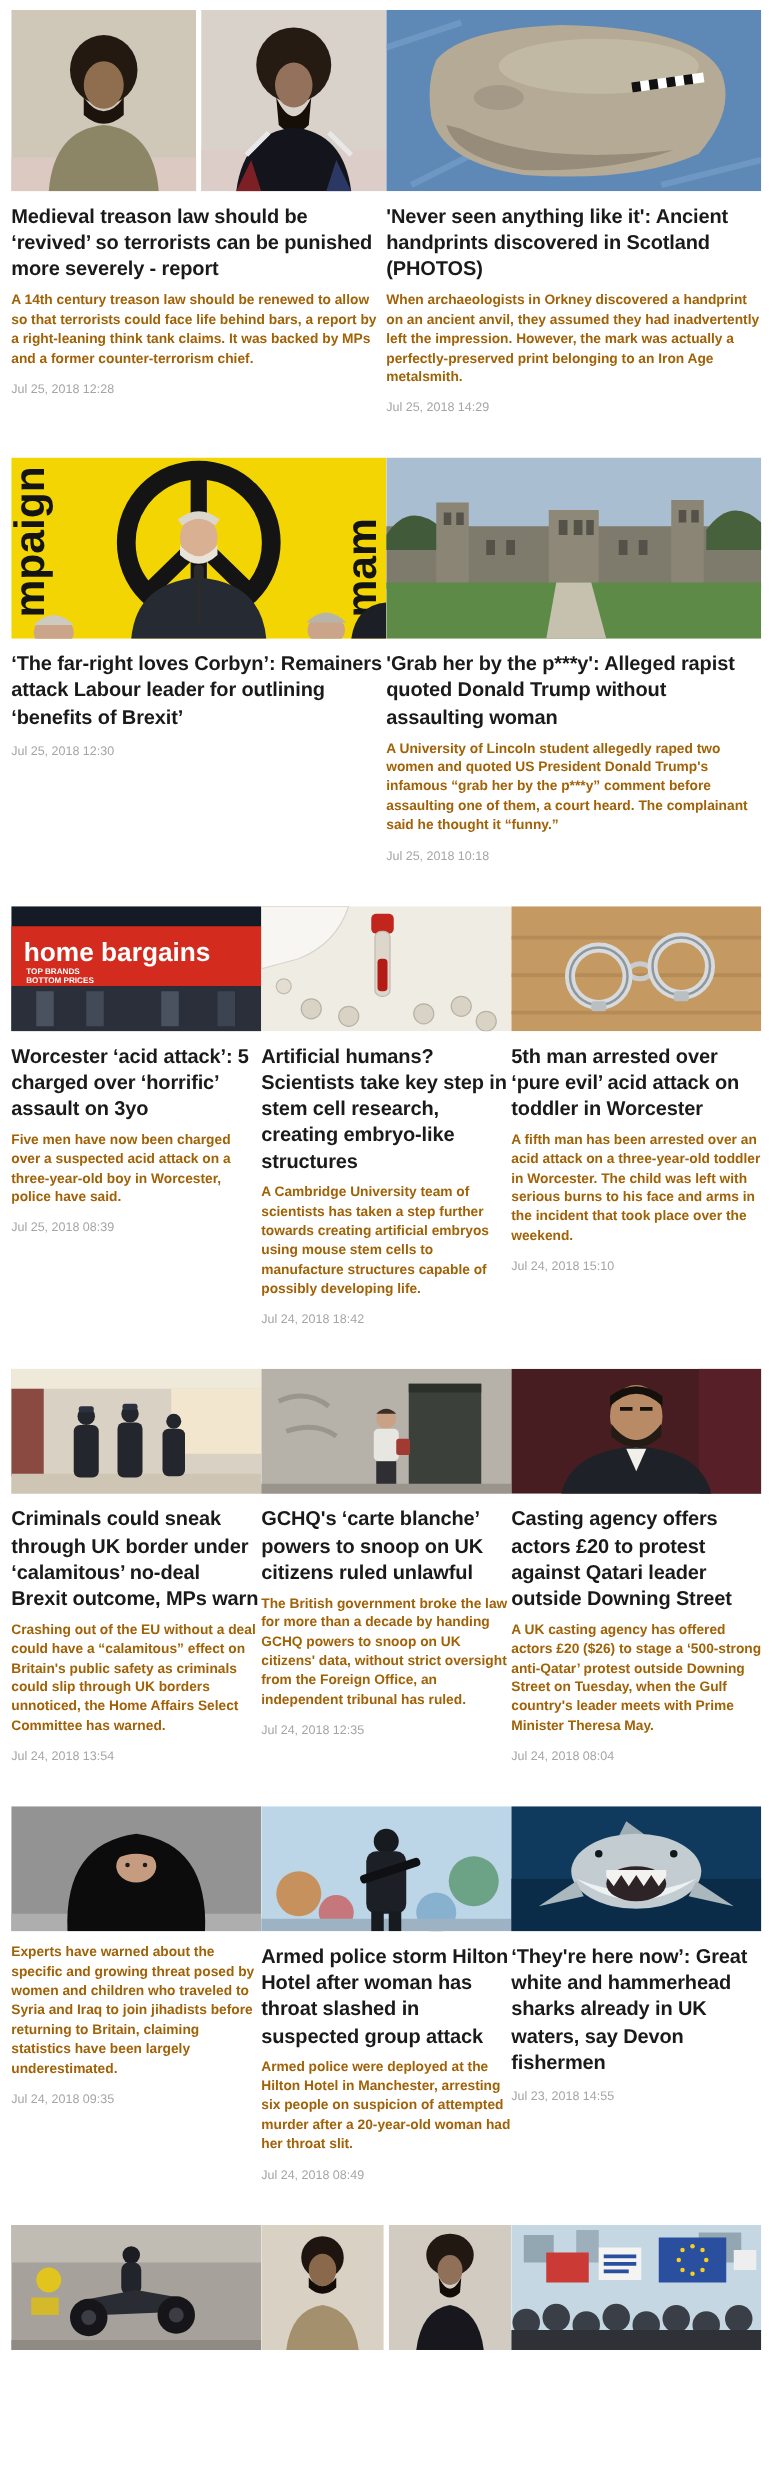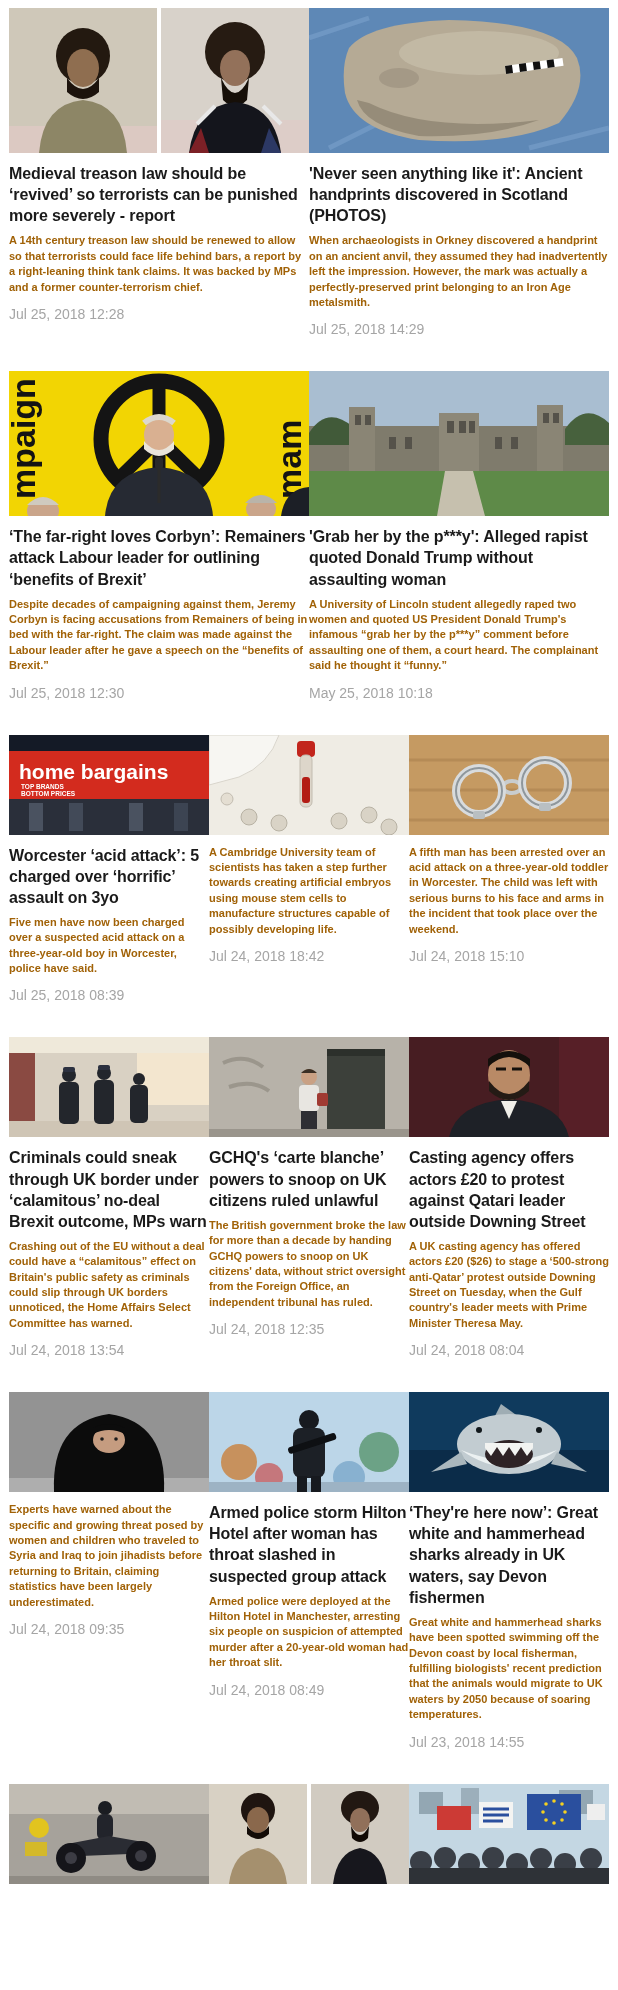--- a/index.html
+++ b/index.html
@@ -6,21 +6,21 @@
   body { width:618px; font-family:"Liberation Sans", sans-serif; -webkit-font-smoothing:antialiased; }
   .page { padding:8px 9px 24px; }
   .grid { display:grid; }
   .cols-2 { grid-template-columns:1fr 1fr; row-gap:34px; }
   .cols-3 { grid-template-columns:1fr 1fr 1fr; row-gap:34px; margin-top:34px; }
   .card { display:block; }
   .thumb { margin-bottom:10px; line-height:0; }
   .thumb svg { display:block; width:100%; height:auto; }
   .headline { font-size:16px; font-weight:700; color:#1a1a1a; line-height:1.32; margin:0 0 7px; letter-spacing:-0.1px; cursor:pointer; }
   .summary { font-size:11px; color:#a16207; line-height:1.4; margin:0 0 7px;font-weight:bold; }
-  .timestamp { font-size:14px; color:#a5a5a5;margin-top:11px; }
+  .timestamp { font-size:10px; color:#a5a5a5;margin-top:11px; }
 </style>
 </head>
 <body>
 
 <div class="page">
 
   <div class="grid cols-2">
 
     <article class="card">
       <div class="thumb">
@@ -86,21 +86,20 @@
           <rect x="146" y="86" width="8" height="12" rx="3" fill="#2b2b2b"></rect>
           <line x1="150" y1="98" x2="150" y2="132" stroke="#2b2b2b" stroke-width="3"></line>
           <ellipse cx="34" cy="140" rx="16" ry="13" fill="#caa58a"></ellipse>
           <path d="M18,134 Q34,118 50,134 Z" fill="#cfcabf"></path>
           <ellipse cx="252" cy="138" rx="15" ry="12" fill="#caa58a"></ellipse>
           <path d="M236,132 Q252,116 268,132 Z" fill="#b9b4a9"></path>
           <path d="M272,145 Q276,118 300,116 L300,145 Z" fill="#1c1f26"></path>
         </svg>
       </div>
       <h2 class="headline">‘The far-right loves Corbyn’: Remainers attack Labour leader for outlining ‘benefits of Brexit’</h2>
-      <p class="summary">Despite decades of campaigning against them, Jeremy Corbyn is facing accusations from Remainers of being in bed with the far-right. The claim was made against the Labour leader after he gave a speech on the “benefits of Brexit.”</p>
       <div class="timestamp">Jul 25, 2018 12:30</div>
     </article>
 
     <article class="card">
       <div class="thumb">
         <svg viewBox="0 0 300 145" xmlns="http://www.w3.org/2000/svg">
           <rect width="300" height="62" fill="#a9bed1"></rect>
           <rect y="55" width="300" height="50" fill="#7f7b6c"></rect>
           <path d="M0,62 Q18,34 44,56 L44,74 L0,74 Z" fill="#415a39"></path>
           <path d="M256,58 Q276,30 300,52 L300,74 L256,74 Z" fill="#47613d"></path>
@@ -119,21 +118,21 @@
               <rect x="96" y="66" width="7" height="12"></rect>
               <rect x="186" y="66" width="7" height="12"></rect>
               <rect x="202" y="66" width="7" height="12"></rect>
           </g>
           <rect y="100" width="300" height="45" fill="#5e8a48"></rect>
           <path d="M128,145 L136,100 L164,100 L176,145 Z" fill="#c6c0ae"></path>
         </svg>
       </div>
       <h2 class="headline">'Grab her by the p***y': Alleged rapist quoted Donald Trump without assaulting woman</h2>
       <p class="summary">A University of Lincoln student allegedly raped two women and quoted US President Donald Trump's infamous “grab her by the p***y” comment before assaulting one of them, a court heard. The complainant said he thought it “funny.”</p>
-      <div class="timestamp">May 25, 2018 10:18</div>
+      <div class="timestamp">Jul 25, 2018 10:18</div>
     </article>
 
   </div>
 
   <div class="grid cols-3">
 
     <article class="card">
       <div class="thumb">
         <svg viewBox="0 0 200 100" xmlns="http://www.w3.org/2000/svg">
           <rect width="200" height="100" fill="#141a26"></rect>
@@ -162,38 +161,40 @@
           <rect x="91" y="20" width="12" height="52" rx="5" fill="#ddd6ca" stroke="#c2bcb0"></rect>
           <rect x="93" y="42" width="8" height="26" rx="3" fill="#b31c14"></rect>
           <circle cx="40" cy="82" r="8" fill="#d9d3c6" stroke="#b8b2a4"></circle>
           <circle cx="70" cy="88" r="8" fill="#d9d3c6" stroke="#b8b2a4"></circle>
           <circle cx="130" cy="86" r="8" fill="#d9d3c6" stroke="#b8b2a4"></circle>
           <circle cx="160" cy="80" r="8" fill="#d9d3c6" stroke="#b8b2a4"></circle>
           <circle cx="180" cy="92" r="8" fill="#d9d3c6" stroke="#b8b2a4"></circle>
           <circle cx="18" cy="64" r="6" fill="#e4ded2" stroke="#c2bcb0"></circle>
         </svg>
       </div>
+      <h2 class="headline">Artificial humans? Scientists take key step in stem cell research, creating embryo-like structures</h2>
       <p class="summary">A Cambridge University team of scientists has taken a step further towards creating artificial embryos using mouse stem cells to manufacture structures capable of possibly developing life.</p>
       <div class="timestamp">Jul 24, 2018 18:42</div>
     </article>
 
     <article class="card">
       <div class="thumb">
         <svg viewBox="0 0 200 100" xmlns="http://www.w3.org/2000/svg">
           <rect width="200" height="100" fill="#c59a62"></rect>
           <path d="M0,25 H200 M0,55 H200 M0,85 H200" stroke="#a87f4c" stroke-width="3" opacity="0.55" fill="none"></path>
           <ellipse cx="103" cy="52" rx="9" ry="6" fill="none" stroke="#c8ccce" stroke-width="4"></ellipse>
           <circle cx="70" cy="56" r="23" fill="none" stroke="#d8dbdd" stroke-width="8"></circle>
           <circle cx="70" cy="56" r="23" fill="none" stroke="#8f979c" stroke-width="2"></circle>
           <circle cx="136" cy="48" r="23" fill="none" stroke="#d8dbdd" stroke-width="8"></circle>
           <circle cx="136" cy="48" r="23" fill="none" stroke="#8f979c" stroke-width="2"></circle>
           <rect x="64" y="76" width="12" height="8" rx="2" fill="#b9bfc2"></rect>
           <rect x="130" y="68" width="12" height="8" rx="2" fill="#b9bfc2"></rect>
         </svg>
       </div>
+      <h2 class="headline">5th man arrested over ‘pure evil’ acid attack on toddler in Worcester</h2>
       <p class="summary">A fifth man has been arrested over an acid attack on a three-year-old toddler in Worcester. The child was left with serious burns to his face and arms in the incident that took place over the weekend.</p>
       <div class="timestamp">Jul 24, 2018 15:10</div>
     </article>
 
     <article class="card">
       <div class="thumb">
         <svg viewBox="0 0 200 100" xmlns="http://www.w3.org/2000/svg">
           <rect width="200" height="100" fill="#d9d1c3"></rect>
           <rect width="200" height="16" fill="#efe9da"></rect>
           <rect x="128" y="16" width="72" height="52" fill="#f3e6cf"></rect>
@@ -301,21 +302,20 @@
           <path d="M52,58 Q100,92 148,58 Q100,78 52,58 Z" fill="#ecf1f2"></path>
           <path d="M52,60 L22,80 L58,72 Z" fill="#aab7bd"></path>
           <path d="M148,60 L178,80 L142,72 Z" fill="#aab7bd"></path>
           <ellipse cx="100" cy="62" rx="24" ry="14" fill="#2e2326"></ellipse>
           <path d="M76,56 L82,64 L88,55 L94,64 L100,55 L106,64 L112,55 L118,64 L124,56 L124,51 L76,51 Z" fill="#f2f3f1"></path>
           <circle cx="70" cy="38" r="3" fill="#11181c"></circle>
           <circle cx="130" cy="38" r="3" fill="#11181c"></circle>
         </svg>
       </div>
       <h2 class="headline">‘They're here now’: Great white and hammerhead sharks already in UK waters, say Devon fishermen</h2>
-      <p class="summary">Great white and hammerhead sharks have been spotted swimming off the Devon coast by local fisherman, fulfilling biologists' recent prediction that the animals would migrate to UK waters by 2050 because of soaring temperatures.</p>
       <div class="timestamp">Jul 23, 2018 14:55</div>
     </article>
 
     <article class="card">
       <div class="thumb">
         <svg viewBox="0 0 200 100" xmlns="http://www.w3.org/2000/svg">
           <rect width="200" height="100" fill="#a6a29b"></rect>
           <rect width="200" height="30" fill="#c1bcb3"></rect>
           <circle cx="30" cy="44" r="10" fill="#e2c41f"></circle>
           <rect x="16" y="58" width="22" height="14" fill="#d4b92a"></rect>

